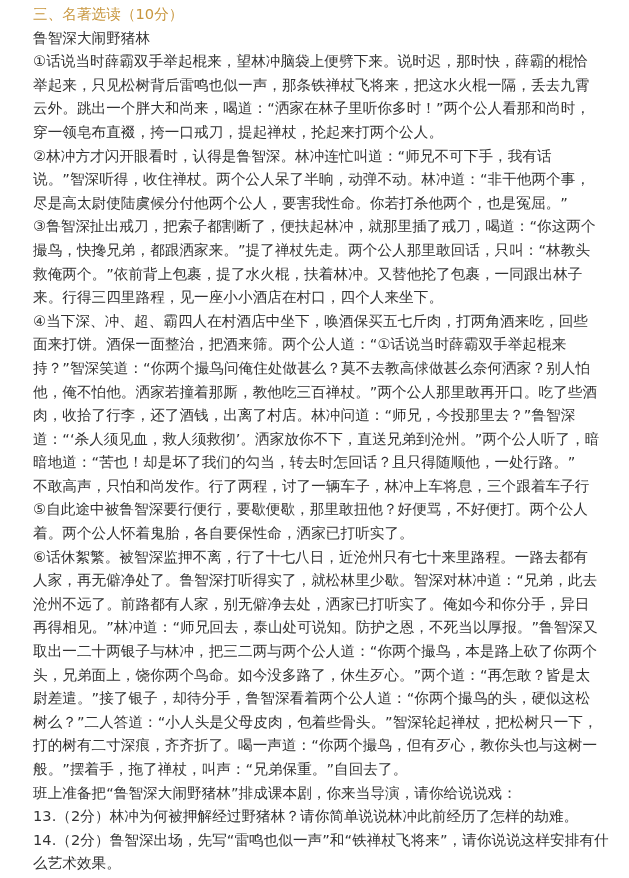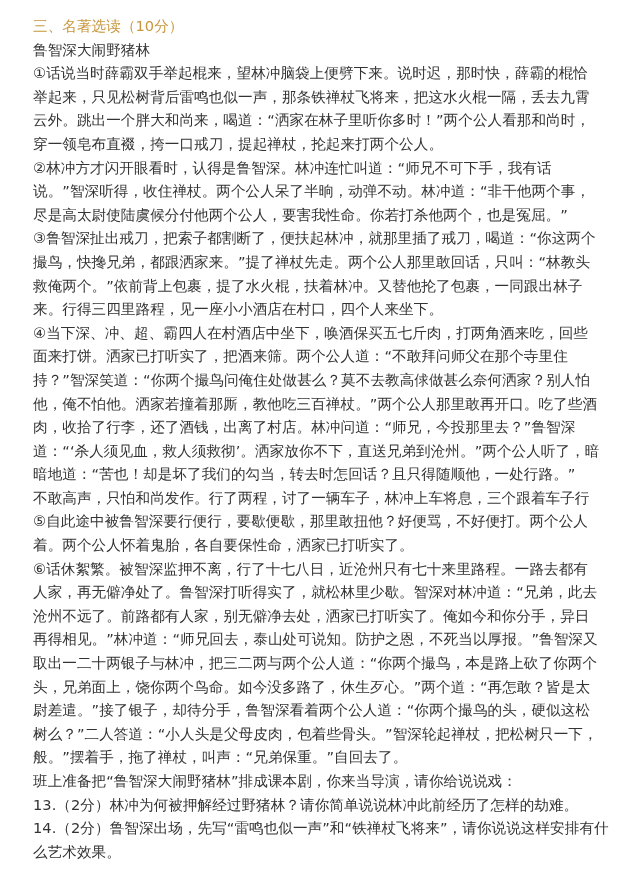--- a/index.html
+++ b/index.html
@@ -21,21 +21,20 @@
   }
   .line {
     font-size: 14.6px;
     line-height: 23.6px;
     height: 23.6px;
     white-space: nowrap;
     letter-spacing: 0.05px;
   }
   .section-heading {
     color: #c8963e;
-    margin-top: 12px;
   }
   .section-heading .score {
     color: #c8963e;
   }
   .u {
     text-underline-offset: 3px;
     text-decoration-thickness: 1px;
   }
 </style>
 </head>
@@ -55,39 +54,42 @@
     <div class="line">云外。跳出一个胖大和尚来，喝道：“洒家在林子里听你多时！”两个公人看那和尚时，</div>
     <div class="line">穿一领皂布直裰，挎一口戒刀，提起禅杖，抡起来打两个公人。</div>
     <div class="line">②林冲方才闪开眼看时，认得是鲁智深。林冲连忙叫道：“师兄不可下手，我有话</div>
     <div class="line">说。”智深听得，收住禅杖。两个公人呆了半晌，动弹不动。林冲道：“非干他两个事，</div>
     <div class="line">尽是高太尉使陆虞候分付他两个公人，要害我性命。你若打杀他两个，也是冤屈。”</div>
     <div class="line">③鲁智深扯出戒刀，把索子都割断了，便扶起林冲，就那里插了戒刀，喝道：“你这两个</div>
     <div class="line">撮鸟，快搀兄弟，都跟洒家来。”提了禅杖先走。两个公人那里敢回话，只叫：“林教头</div>
     <div class="line">救俺两个。”依前背上包裹，提了水火棍，扶着林冲。又替他抡了包裹，一同跟出林子</div>
     <div class="line">来。行得三四里路程，见一座小小酒店在村口，四个人来坐下。</div>
     <div class="line">④当下深、冲、超、霸四人在村酒店中坐下，唤酒保买五七斤肉，打两角酒来吃，回些</div>
-    <div class="line">面来打饼。洒家已打听实了，把酒来筛。两个公人道：“不敢拜问师父在那个寺里住</div>
+    <div class="line">面来打饼。酒保一面整治，把酒来筛。两个公人道：“①话说当时薛霸双手举起棍来</div>
     <div class="line">持？”智深笑道：“你两个撮鸟问俺住处做甚么？莫不去教高俅做甚么奈何洒家？别人怕</div>
     <div class="line">他，俺不怕他。洒家若撞着那厮，教他吃三百禅杖。”两个公人那里敢再开口。吃了些酒</div>
     <div class="line">肉，收拾了行李，还了酒钱，出离了村店。林冲问道：“师兄，今投那里去？”鲁智深</div>
     <div class="line">道：“‘杀人须见血，救人须救彻’。洒家放你不下，直送兄弟到沧州。”两个公人听了，暗</div>
     <div class="line">暗地道：“苦也！却是坏了我们的勾当，转去时怎回话？且只得随顺他，一处行路。”</div>
     <div class="line">不敢高声，只怕和尚发作。行了两程，讨了一辆车子，林冲上车将息，三个跟着车子行</div>
     <div class="line">⑤自此途中被鲁智深要行便行，要歇便歇，那里敢扭他？好便骂，不好便打。两个公人</div>
     <div class="line">着。两个公人怀着鬼胎，各自要保性命，洒家已打听实了。</div>
     <div class="line">⑥话休絮繁。被智深监押不离，行了十七八日，近沧州只有七十来里路程。一路去都有</div>
     <div class="line">人家，再无僻净处了。鲁智深打听得实了，就松林里少歇。智深对林冲道：“兄弟，此去</div>
     <div class="line">沧州不远了。前路都有人家，别无僻净去处，洒家已打听实了。俺如今和你分手，异日</div>
     <div class="line">再得相见。”林冲道：“师兄回去，泰山处可说知。防护之恩，不死当以厚报。”鲁智深又</div>
     <div class="line">取出一二十两银子与林冲，把三二两与两个公人道：“你两个撮鸟，本是路上砍了你两个</div>
     <div class="line">头，兄弟面上，饶你两个鸟命。如今没多路了，休生歹心。”两个道：“再怎敢？皆是太</div>
     <div class="line">尉差遣。”接了银子，却待分手，鲁智深看着两个公人道：“你两个撮鸟的头，硬似这松</div>
 
     <div class="line">
       <span>树么？”二人答道：“小人头是父母皮肉，包着些骨头。”</span><span class="u">智深轮起禅杖，把松树只一下，</span>
+    </div>
+    <div class="line">
+      <span class="u">打的树有二寸深痕，齐齐折了。喝一声道：“你两个撮鸟，但有歹心，教你头也与这树一</span>
     </div>
     <div class="line">
       <span class="u">般。”摆着手，拖了禅杖，叫声：“兄弟保重。”自回去了</span><span>。</span>
     </div>
   </div>
 
 
   <div class="line">班上准备把“鲁智深大闹野猪林”排成课本剧，你来当导演，请你给说说戏：</div>
 
   <div class="line">

